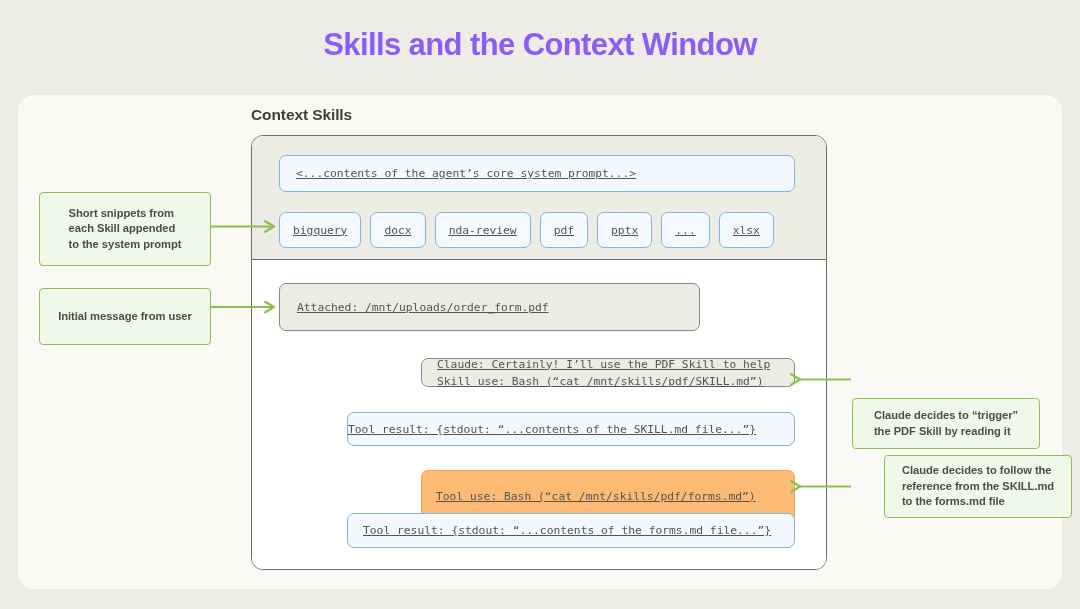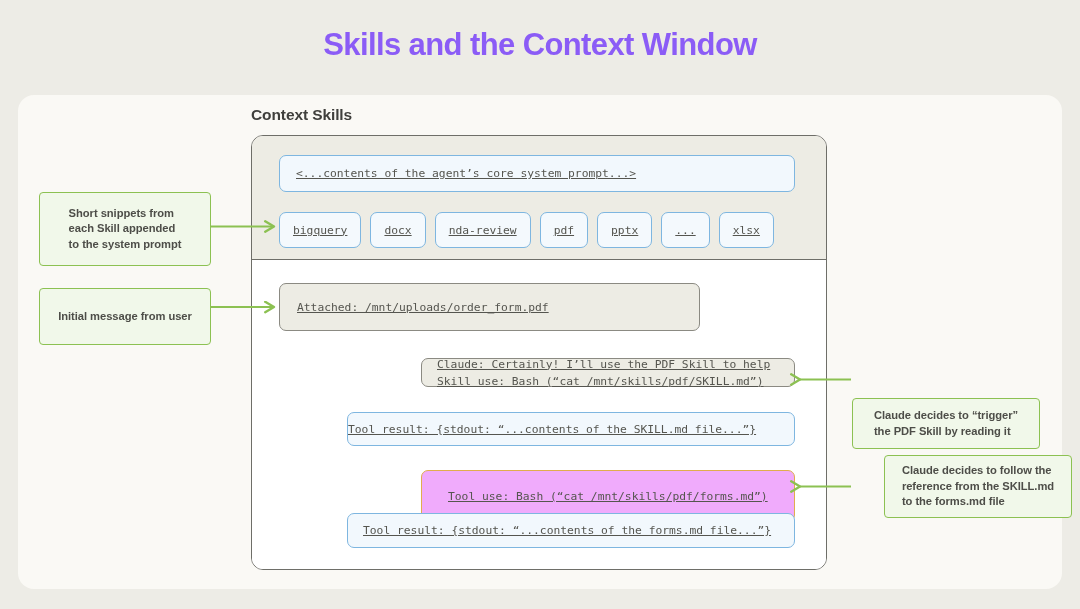--- a/index.html
+++ b/index.html
@@ -174,23 +174,23 @@
     border: 1.4px solid #7eb6e0;
     padding-left: 15px;
   }
 
   
   .tool-use {
     left: 421px;
     top: 470px;
     width: 374px;
     height: 52px;
-    background: #f0abfc;
+    background: #fdba74;
     border: 1.4px solid #e0ad4e;
-    padding-left: 26px;
+    padding-left: 14px;
   }
 
   
   .note {
     position: absolute;
     background: #f1f8ea;
     border: 1.3px solid #8cc152;
     border-radius: 4px;
     display: flex;
     align-items: center;

